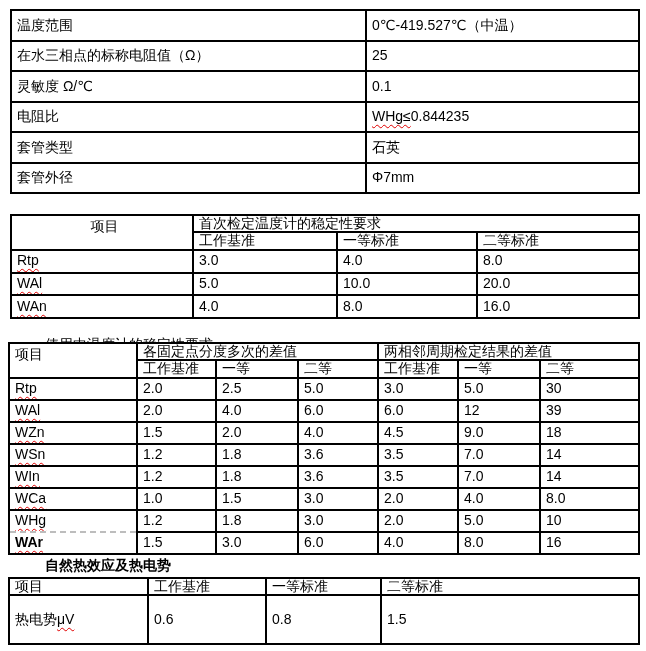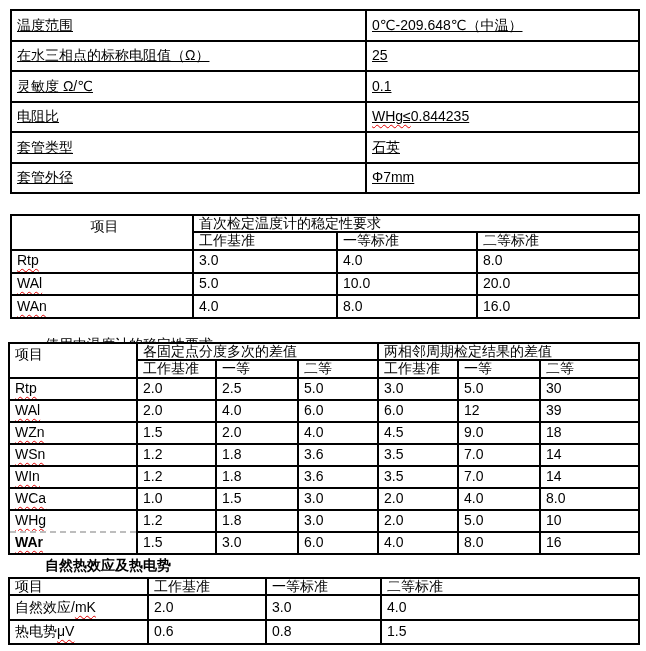--- a/index.html
+++ b/index.html
@@ -46,29 +46,29 @@
     text-decoration-thickness: 1px;
     text-underline-offset: 3px;
   }
   
   #t3 tbody tr:nth-child(7) td:first-child { border-bottom: 2px dashed #bdbdbd; }
   #t3 tbody tr:nth-child(8) td:first-child { border-top: 2px dashed #bdbdbd; font-weight: bold; }
 </style>
 </head>
 <body>
 
-<table id="t1" style="left:10px; top:9px; width:628px; height:185px;text-decoration:underline;">
+<table id="t1" style="left:10px; top:9px; width:628px; height:185px;">
   <colgroup>
       <col style="width:355px">
       <col style="width:273px">
     </colgroup>
   <tbody>
       <tr>
         <td>温度范围</td>
-        <td>0℃-209.648℃（中温）</td>
+        <td>0℃-419.527℃（中温）</td>
       </tr>
       <tr>
         <td>在水三相点的标称电阻值（Ω）</td>
         <td>25</td>
       </tr>
       <tr>
         <td>灵敏度 Ω/℃</td>
         <td>0.1</td>
       </tr>
       <tr>
@@ -241,25 +241,19 @@
   <thead>
     <tr>
       <td>项目</td>
       <td>工作基准</td>
       <td>一等标准</td>
       <td>二等标准</td>
     </tr>
   </thead>
   <tbody>
       <tr>
-        <td><span>自然效应/</span><span class="sq">mK</span></td>
-        <td>2.0</td>
-        <td>3.0</td>
-        <td>4.0</td>
-      </tr>
-      <tr>
         <td><span>热电势</span><span class="sq">μV</span></td>
         <td>0.6</td>
         <td>0.8</td>
         <td>1.5</td>
       </tr>
     </tbody>
 </table>
 
 </body></html>

